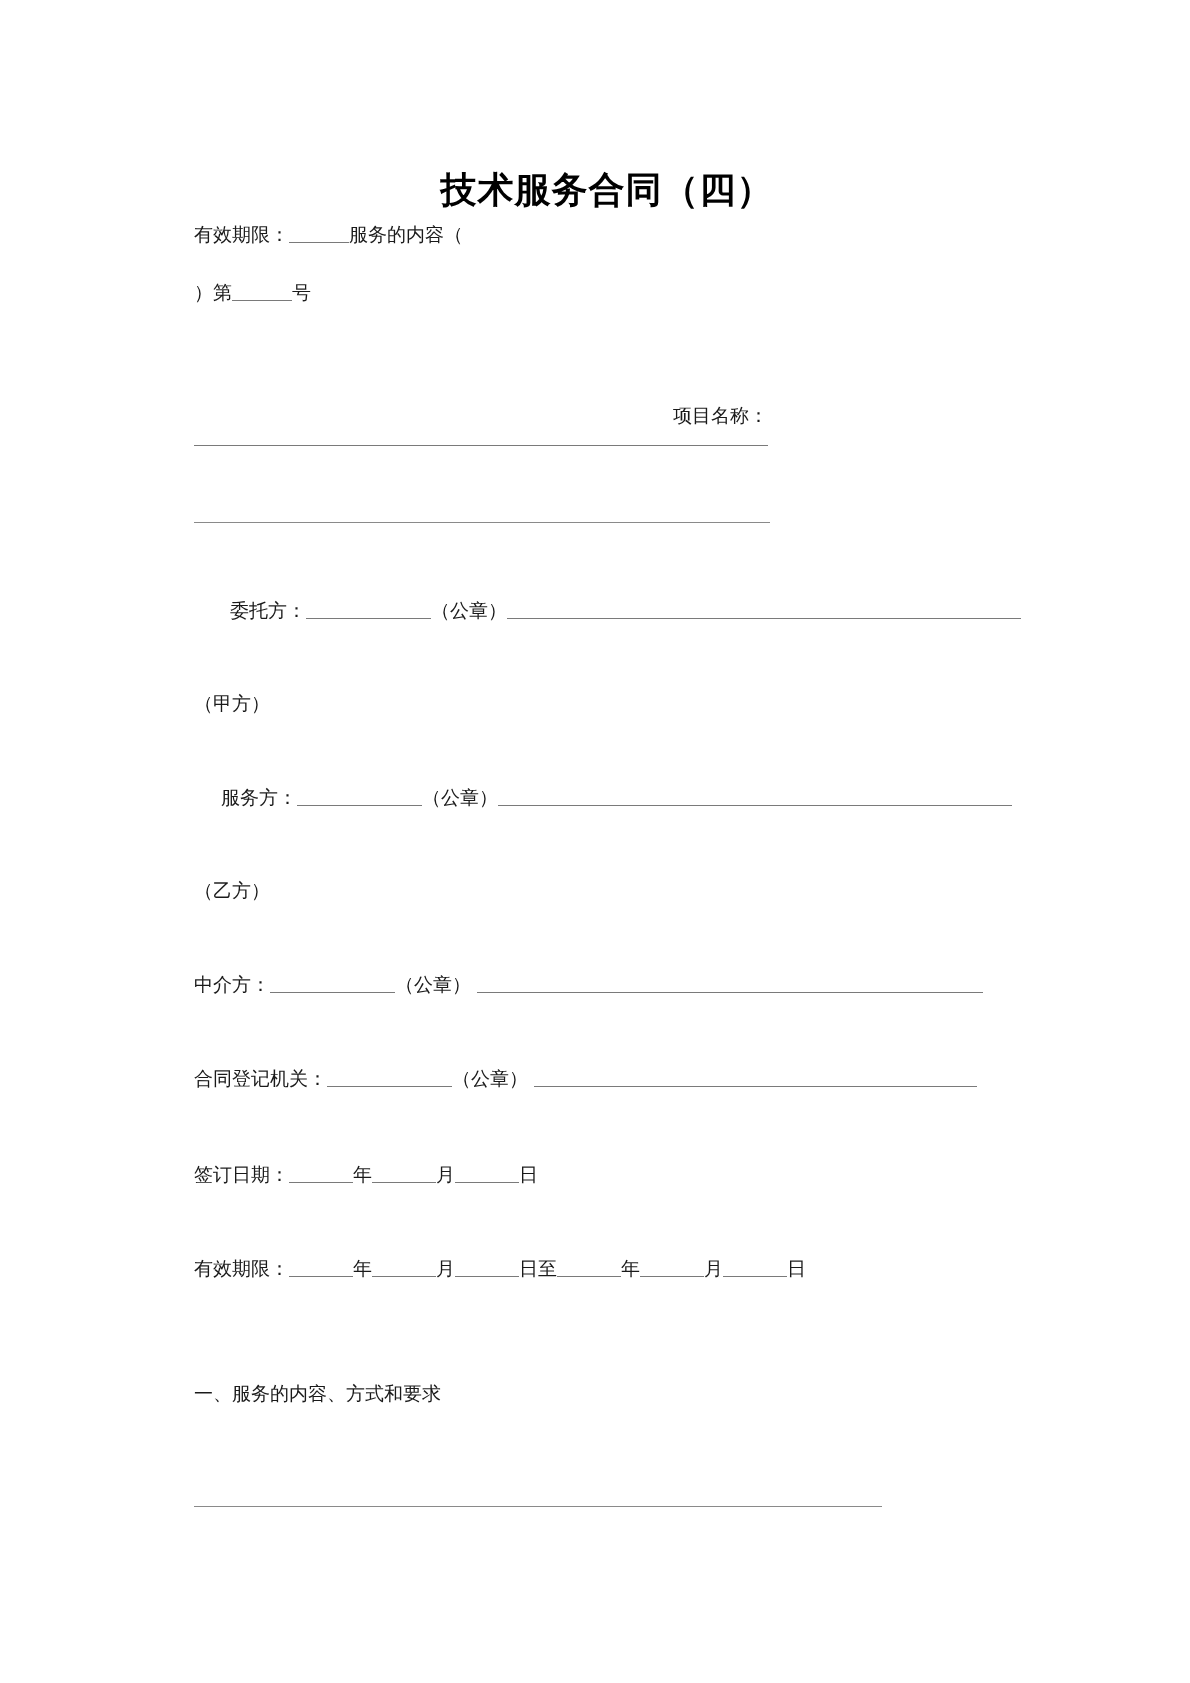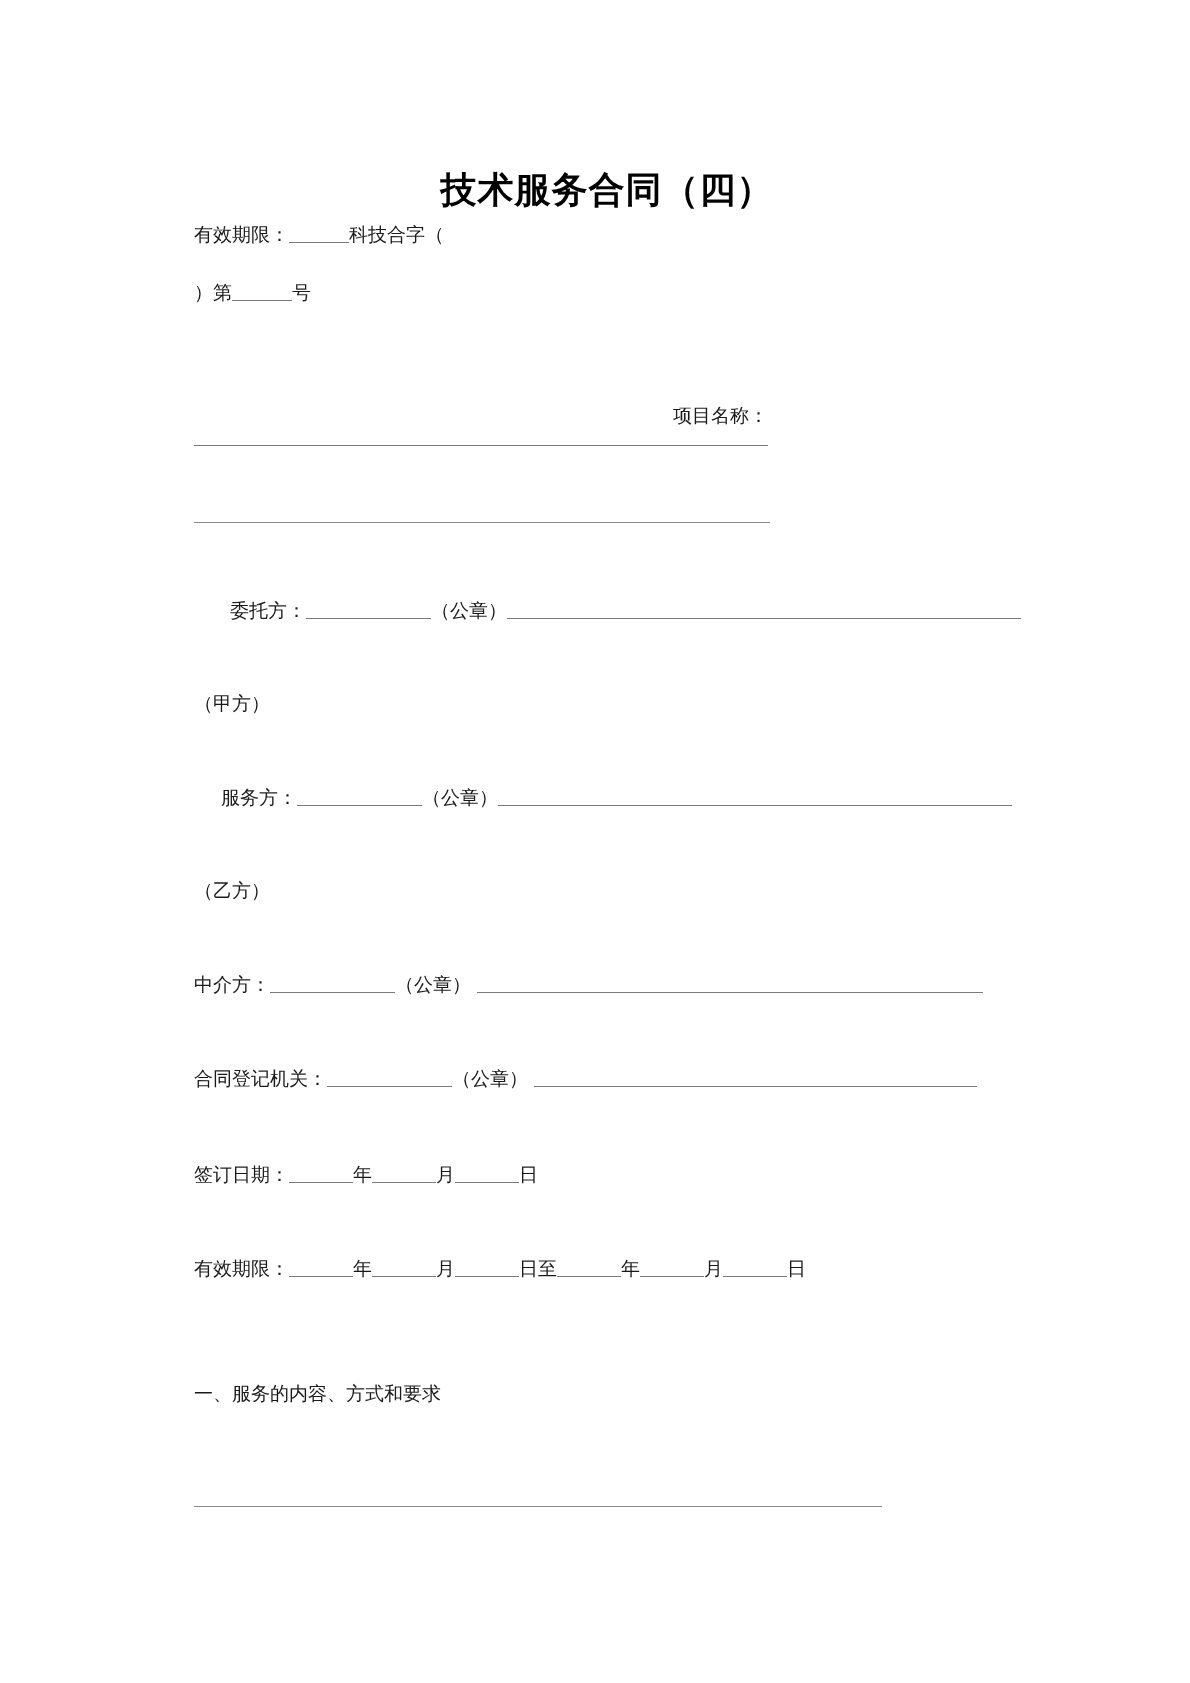--- a/index.html
+++ b/index.html
@@ -30,21 +30,21 @@
 </head>
 <body>
 
 <div class="page">
 
   <div class="title">技术服务合同（四）</div>
 
   <div class="line" style="top:222px;">
     <span>有效期限：</span>
     <span class="blank" style="width:60px;"></span>
-    <span>科技合字（</span>
+    <span>服务的内容（</span>
   </div>
   <div class="line" style="top:280px;">
     <span>）第</span>
     <span class="blank" style="width:60px;"></span>
     <span>号</span>
   </div>
 
   <div class="line" style="top:403px;flex-direction:column;">
     <span>项目名称：</span>
     <span class="blank" style="width:574px;"></span>

